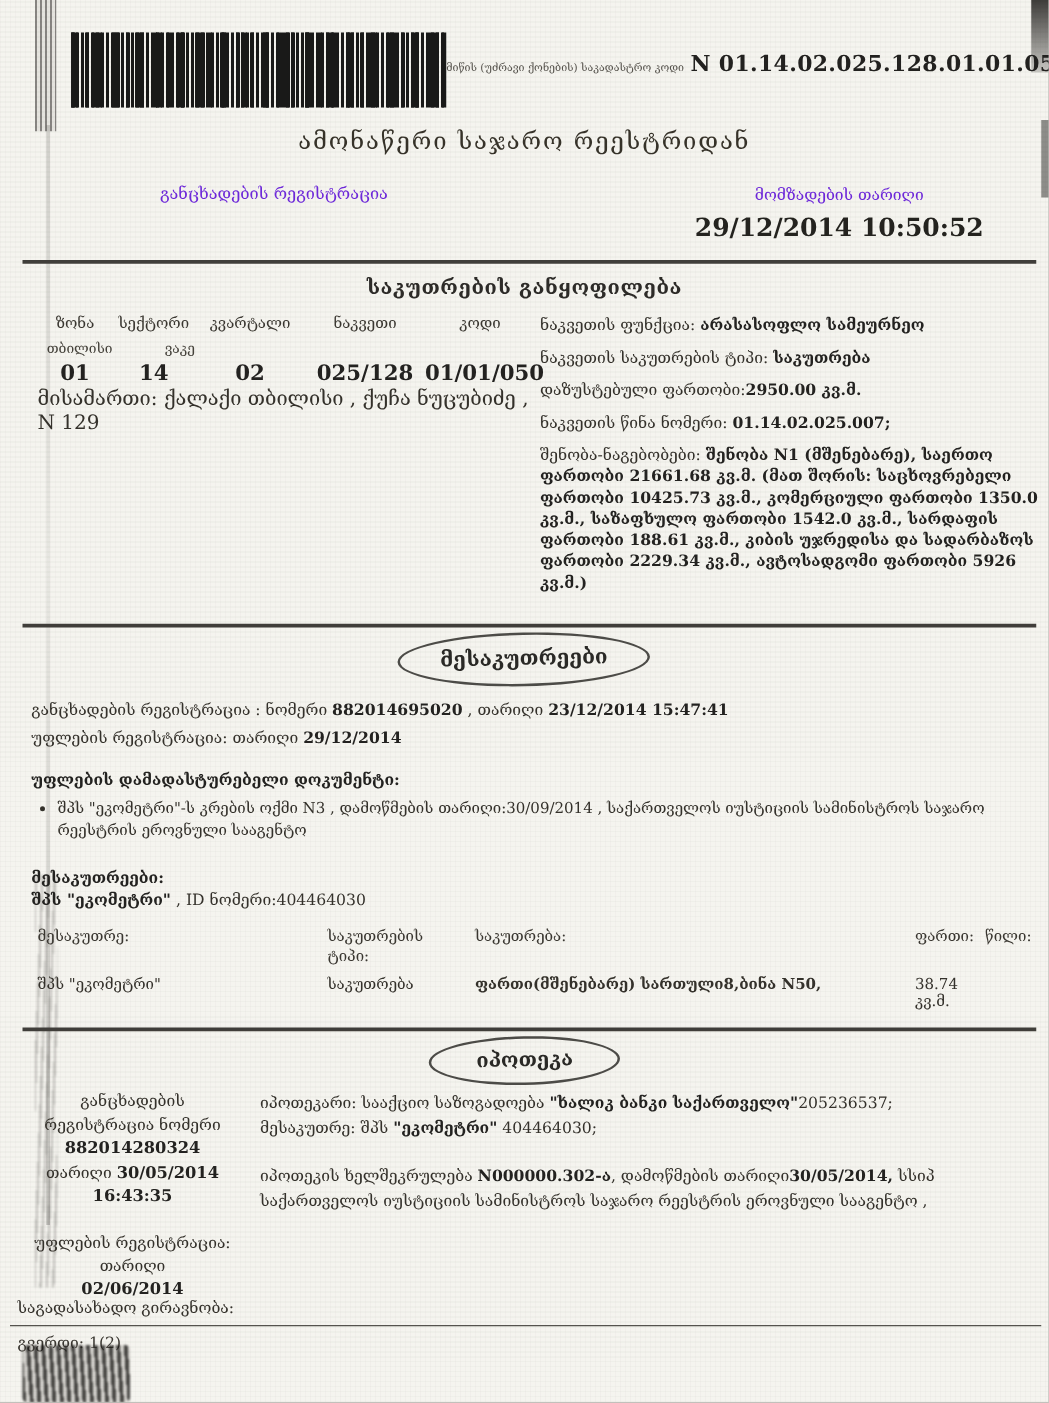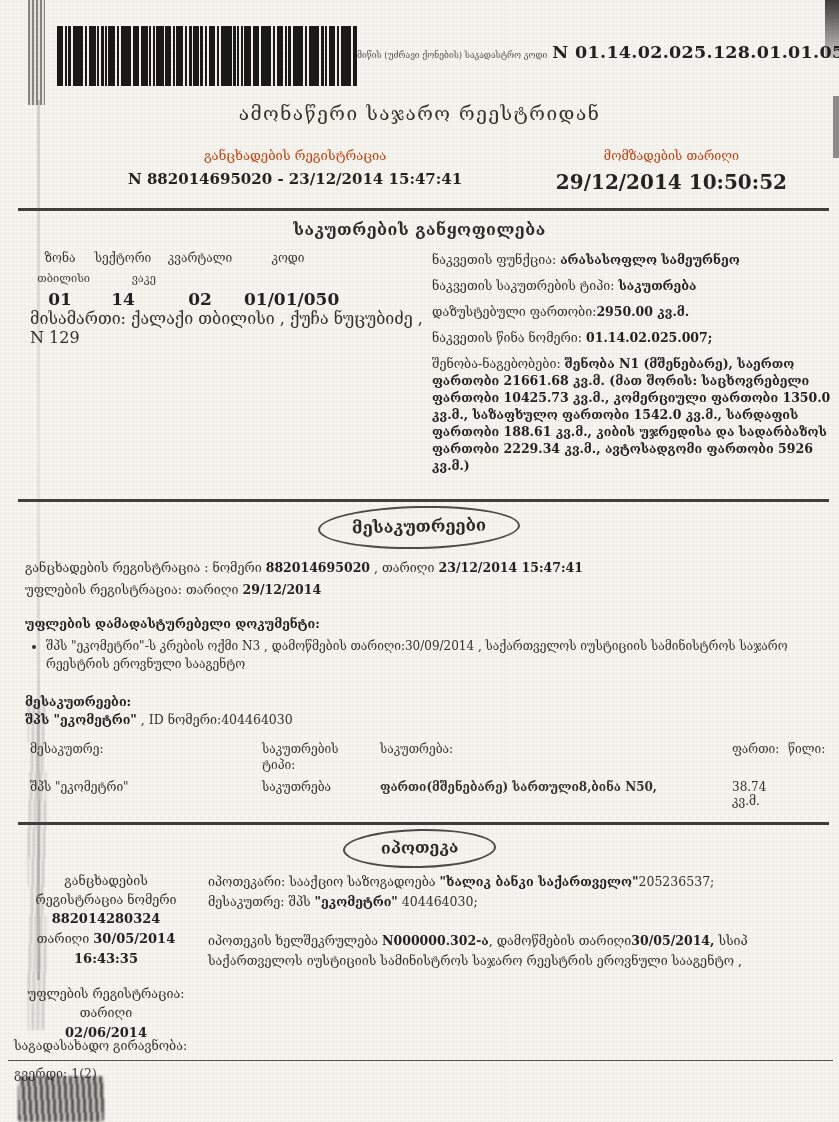--- a/index.html
+++ b/index.html
@@ -40,21 +40,21 @@
       repeating-linear-gradient(90deg,#191918 0 2px,transparent 2px 4px),
       repeating-linear-gradient(90deg,#191918 0 3px,transparent 3px 11px),
       repeating-linear-gradient(90deg,#191918 0 5px,transparent 5px 17px);}
   .cad{margin-top:16px;white-space:nowrap;}
   .cad-label{font-size:8.5px;color:#55524c;}
   .cad-code{font-size:17.5px;font-weight:bold;letter-spacing:.3px;color:#22211f;}
 
   .doc-title{text-align:center;font-size:19px;letter-spacing:1.5px;margin-top:16px;color:#363229;}
 
   .reg-row{display:flex;justify-content:space-between;padding:24px 52px 0 128px;text-align:center;}
-  .reg-label{font-size:13px;color:#c2410c;}
+  .reg-label{font-size:13px;color:#6d28d9;}
   .reg-value{font-size:15px;font-weight:bold;margin-top:7px;color:#24231f;}
   .reg-right .reg-label{font-size:12.5px;}
   .reg-right .reg-value{font-size:20px;}
 
   hr.thick{border:none;border-top:3px solid #403e3a;margin:14px 10px 0 18px;}
   hr.thick2{margin-top:16px;}
 
   
   .sec-title{text-align:center;font-weight:bold;font-size:16px;margin:9px 0 10px;letter-spacing:.5px;}
   .prop-cols{display:flex;padding:2px 8px 0 30px;}
@@ -125,21 +125,20 @@
         <span class="cad-label">მიწის (უძრავი ქონების) საკადასტრო კოდი</span>
         <span class="cad-code">N 01.14.02.025.128.01.01.050</span>
       </div>
     </div>
 
     <div class="doc-title">ამონაწერი საჯარო რეესტრიდან</div>
 
     <div class="reg-row">
       <div class="reg-left">
         <div class="reg-label">განცხადების რეგისტრაცია</div>
-        <div class="reg-value">N 882014695020   -  23/12/2014 15:47:41</div>
       </div>
       <div class="reg-right">
         <div class="reg-label">მომზადების თარიღი</div>
         <div class="reg-value">29/12/2014 10:50:52</div>
       </div>
     </div>
 
     <hr class="thick">
 
     <div class="sec-title">საკუთრების განყოფილება</div>
@@ -155,20 +154,25 @@
           <div class="pcol pcol-1">
             <div class="ph">სექტორი</div>
             <div class="ps">ვაკე</div>
             <div class="pv">14</div>
           </div>
           <div class="pcol pcol-2">
             <div class="ph">კვარტალი</div>
             <div class="ps"></div>
             <div class="pv">02</div>
           </div>
+          <div class="pcol pcol-3">
+            <div class="ph">ნაკვეთი</div>
+            <div class="ps"></div>
+            <div class="pv">025/128</div>
+          </div>
           <div class="pcol pcol-4">
             <div class="ph">კოდი</div>
             <div class="ps"></div>
             <div class="pv">01/01/050</div>
           </div>
         </div>
         <div class="address">
           <span>მისამართი:</span>
           <span>ქალაქი თბილისი , ქუჩა ნუცუბიძე , N 129</span>
         </div>

